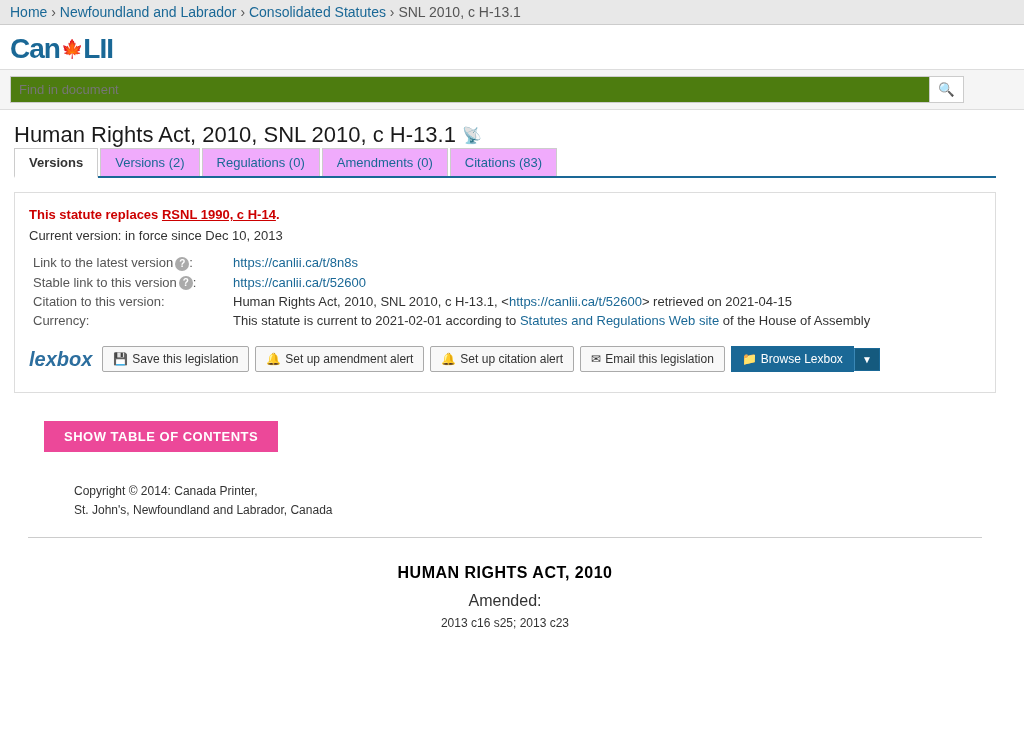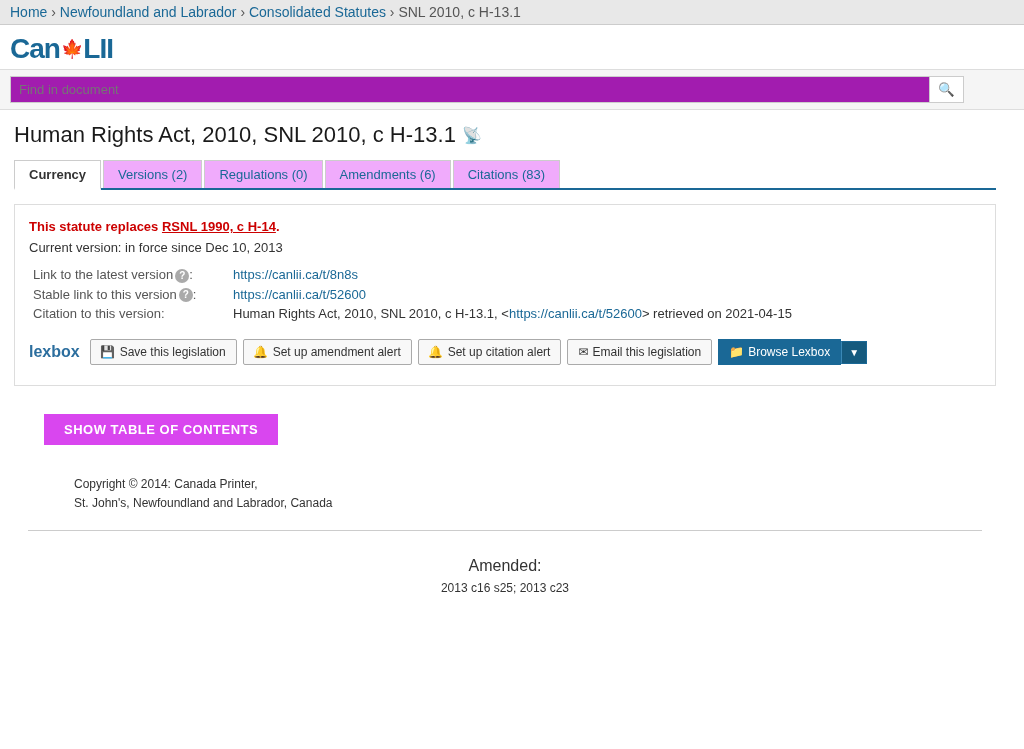--- a/index.html
+++ b/index.html
@@ -48,21 +48,21 @@
       display: flex;
       align-items: center;
     }
     #search-bar input {
       width: 920px;
       max-width: calc(100% - 40px);
       padding: 5px 8px;
       border: 1px solid #ccc;
       font-size: 13px;
       outline: none;
-      background: #a21caf;
+      background: #4d7c0f;
     }
     #search-bar button {
       background: #fff;
       border: 1px solid #ccc;
       border-left: none;
       padding: 5px 8px;
       cursor: pointer;
       color: #555;
     }
 
@@ -70,21 +70,20 @@
     #main {
       padding: 12px 14px;
       max-width: 1010px;
     }
 
     
     #page-title {
       font-size: 22px;
       font-weight: normal;
       color: #1a1a1a;
-      margin-bottom: 12px;
       display: flex;
       align-items: center;
       gap: 6px;
       text-align: right;
     }
     .rss-icon {
       color: #f80;
       font-size: 16px;
     }
 
@@ -161,23 +160,24 @@
 
     
     #lexbox-bar {
       display: flex;
       align-items: center;
       gap: 6px;
       padding: 6px 0;
       flex-wrap: wrap;
     }
     #lexbox-logo {
-      font-size: 16px;
+      font-size: 20px;
       font-weight: bold;
       color: #2c6e9e;
+      font-style: italic;
       margin-right: 4px;
     }
     .lexbox-btn {
       display: flex;
       align-items: center;
       gap: 4px;
       padding: 5px 10px;
       border: 1px solid #aaa;
       background: #f8f8f8;
       color: #333;
@@ -206,21 +206,21 @@
       border: 1px solid #1a6896;
       border-left: 1px solid #3a88b6;
       padding: 5px 7px;
       cursor: pointer;
       font-size: 10px;
     }
 
     
     #toc-btn {
       display: inline-block;
-      background: #d946ef;
+      background: #ec4899;
       color: #fff;
       padding: 8px 20px;
       font-size: 13px;
       font-weight: bold;
       cursor: pointer;
       letter-spacing: 0.5px;
       margin: 16px 0 20px 30px;
       border: none;
     }
 
@@ -307,24 +307,24 @@
 </div>
 
 <div id="main">
 
   <h1 id="page-title">
     <span>Human Rights Act, 2010, SNL 2010, c H-13.1</span>
     <span class="rss-icon">📡</span>
   </h1>
 
   <div id="tabs">
-    <div class="tab active">Currency</div>
+    <div class="tab active">Versions</div>
     <div class="tab">Versions (2)</div>
     <div class="tab">Regulations (0)</div>
-    <div class="tab">Amendments (6)</div>
+    <div class="tab">Amendments (0)</div>
     <div class="tab">Citations (83)</div>
   </div>
 
   <div id="document-area">
 
     <div class="statute-notice">
       This statute replaces&nbsp;<a>RSNL 1990, c H-14</a>.
     </div>
 
     <div class="current-version">Current version: in force since Dec 10, 2013</div>
@@ -344,20 +344,26 @@
           Stable link to this version<span class="help-icon">?</span>:
         </td>
         <td>
           <a href="#">https://canlii.ca/t/52600</a>
         </td>
       </tr>
       <tr>
         <td>Citation to this version:</td>
         <td>
           Human Rights Act, 2010, SNL 2010, c H-13.1, &lt;<a href="#">https://canlii.ca/t/52600</a>&gt; retrieved on 2021-04-15
+        </td>
+      </tr>
+      <tr>
+        <td>Currency:</td>
+        <td>
+          This statute is current to 2021-02-01 according to <a href="#">Statutes and Regulations Web site</a> of the House of Assembly
         </td>
       </tr>
     </tbody>
       </table>
 
     <div id="lexbox-bar">
       <div id="lexbox-logo">lexbox</div>
 
       <button class="lexbox-btn">
         <span>💾</span>
@@ -395,17 +401,18 @@
   </div>
 
   <div id="copyright">
     <div>Copyright © 2014:  Canada Printer,</div>
     <div>St. John's, Newfoundland and Labrador, Canada</div>
   </div>
 
   <hr class="section-divider">
 
   <div id="statute-text">
+    <div id="statute-title">HUMAN RIGHTS ACT, 2010</div>
     <div id="statute-amended-label">Amended:</div>
     <div id="statute-amended-list">2013 c16 s25; 2013 c23</div>
   </div>
 
 </div>
 
 </body></html>

